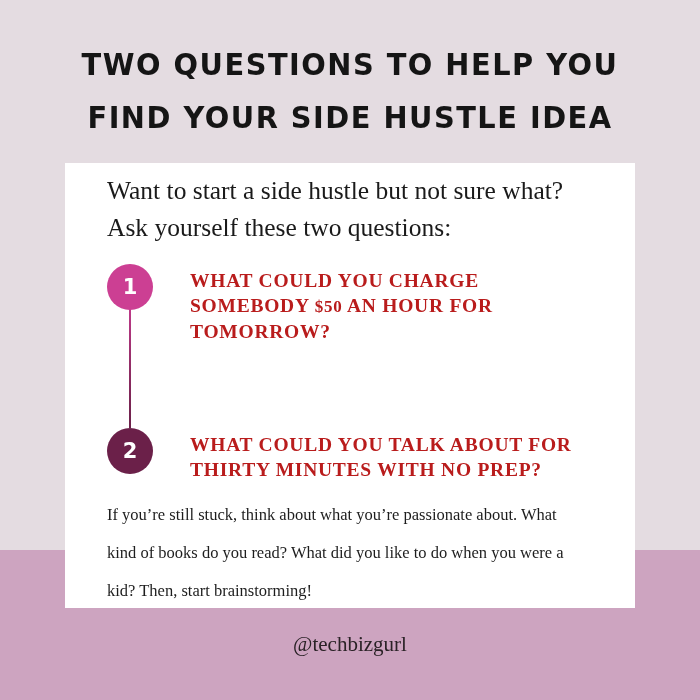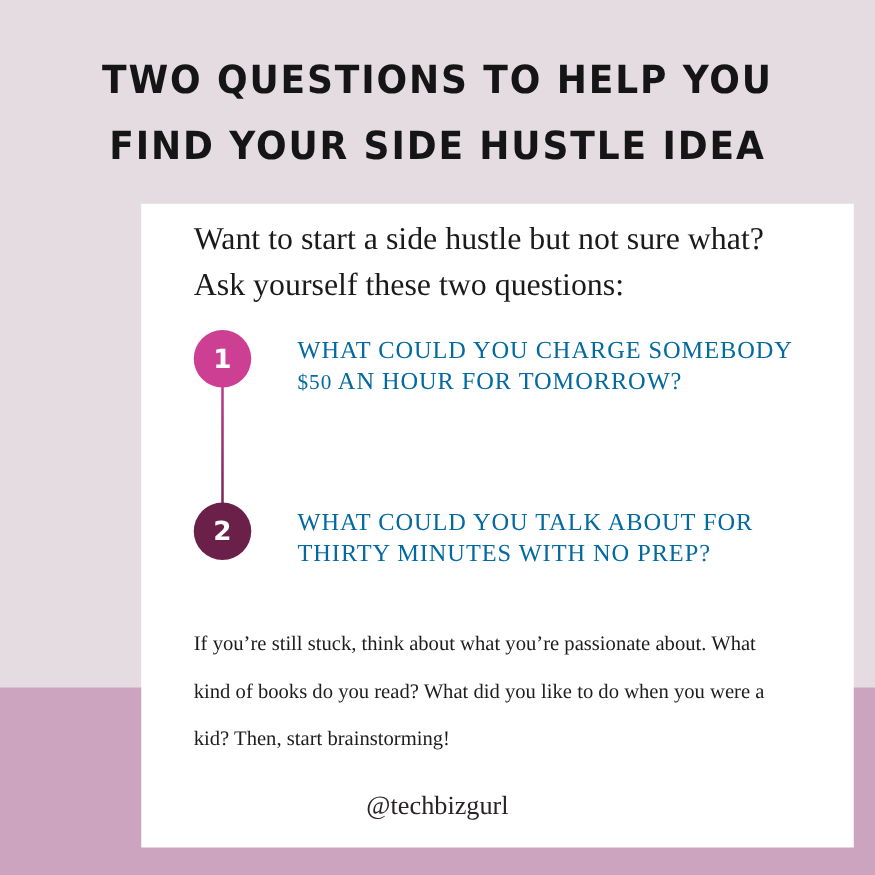--- a/index.html
+++ b/index.html
@@ -58,24 +58,23 @@
     display: block;
     white-space: nowrap;
   }
 
   
   .card {
     position: absolute;
     left: 65px;
     top: 163px;
     width: 570px;
-    height: 515px;
+    height: 445px;
     background: #ffffff;
     box-sizing: border-box;
-    margin-left: 48px;
   }
 
   .intro {
     position: absolute;
     left: 42px;
     top: 9px;
     width: 490px;
     font-family: "Liberation Serif", serif;
     font-size: 25.5px;
     line-height: 37px;
@@ -124,22 +123,23 @@
   .badge-1 { background: #cc3f93; }
   .badge-2 { background: #6b2049; }
 
   .question {
     margin-left: 37px;
     padding-top: 4px;
     font-family: "Liberation Serif", serif;
     font-size: 19.5px;
     line-height: 25px;
     letter-spacing: 0.75px;
-    color: #0369a1;
+    color: #b91c1c;
     text-transform: uppercase;
+    font-weight: bold;
   }
   .question .amount {
     font-size: 17px;
   }
 
   .outro {
     position: absolute;
     left: 42px;
     top: 333px;
     width: 480px;

